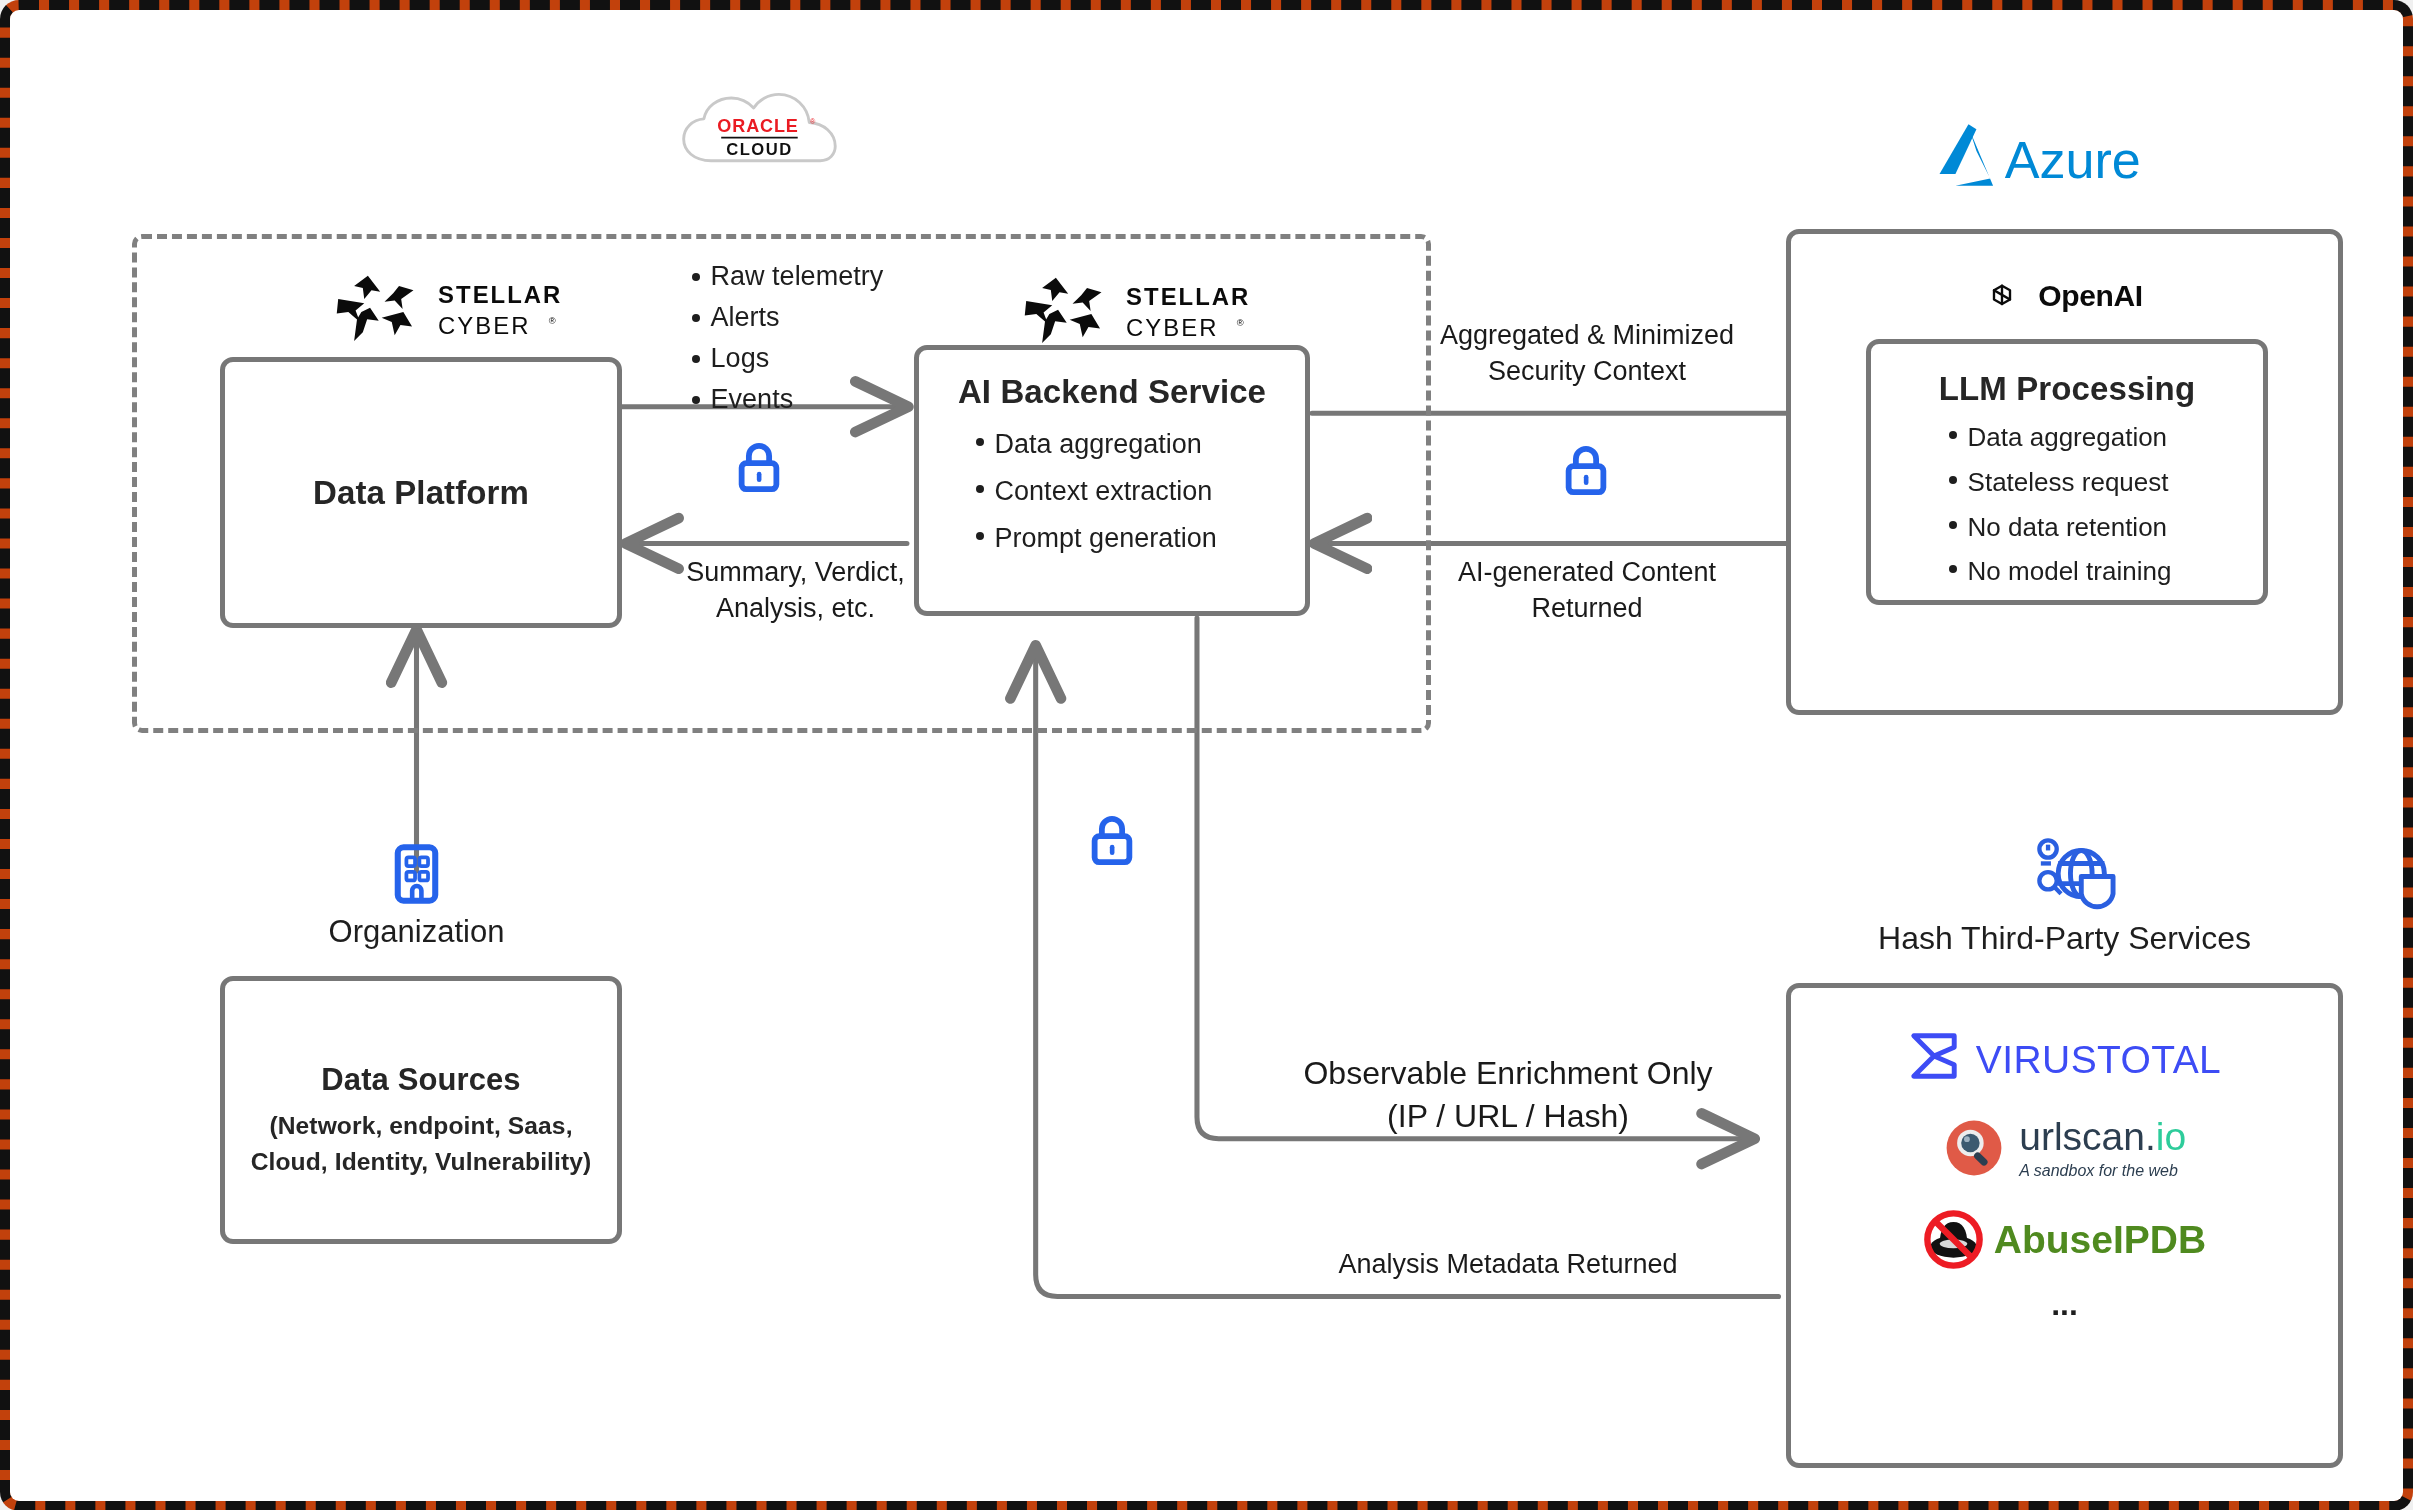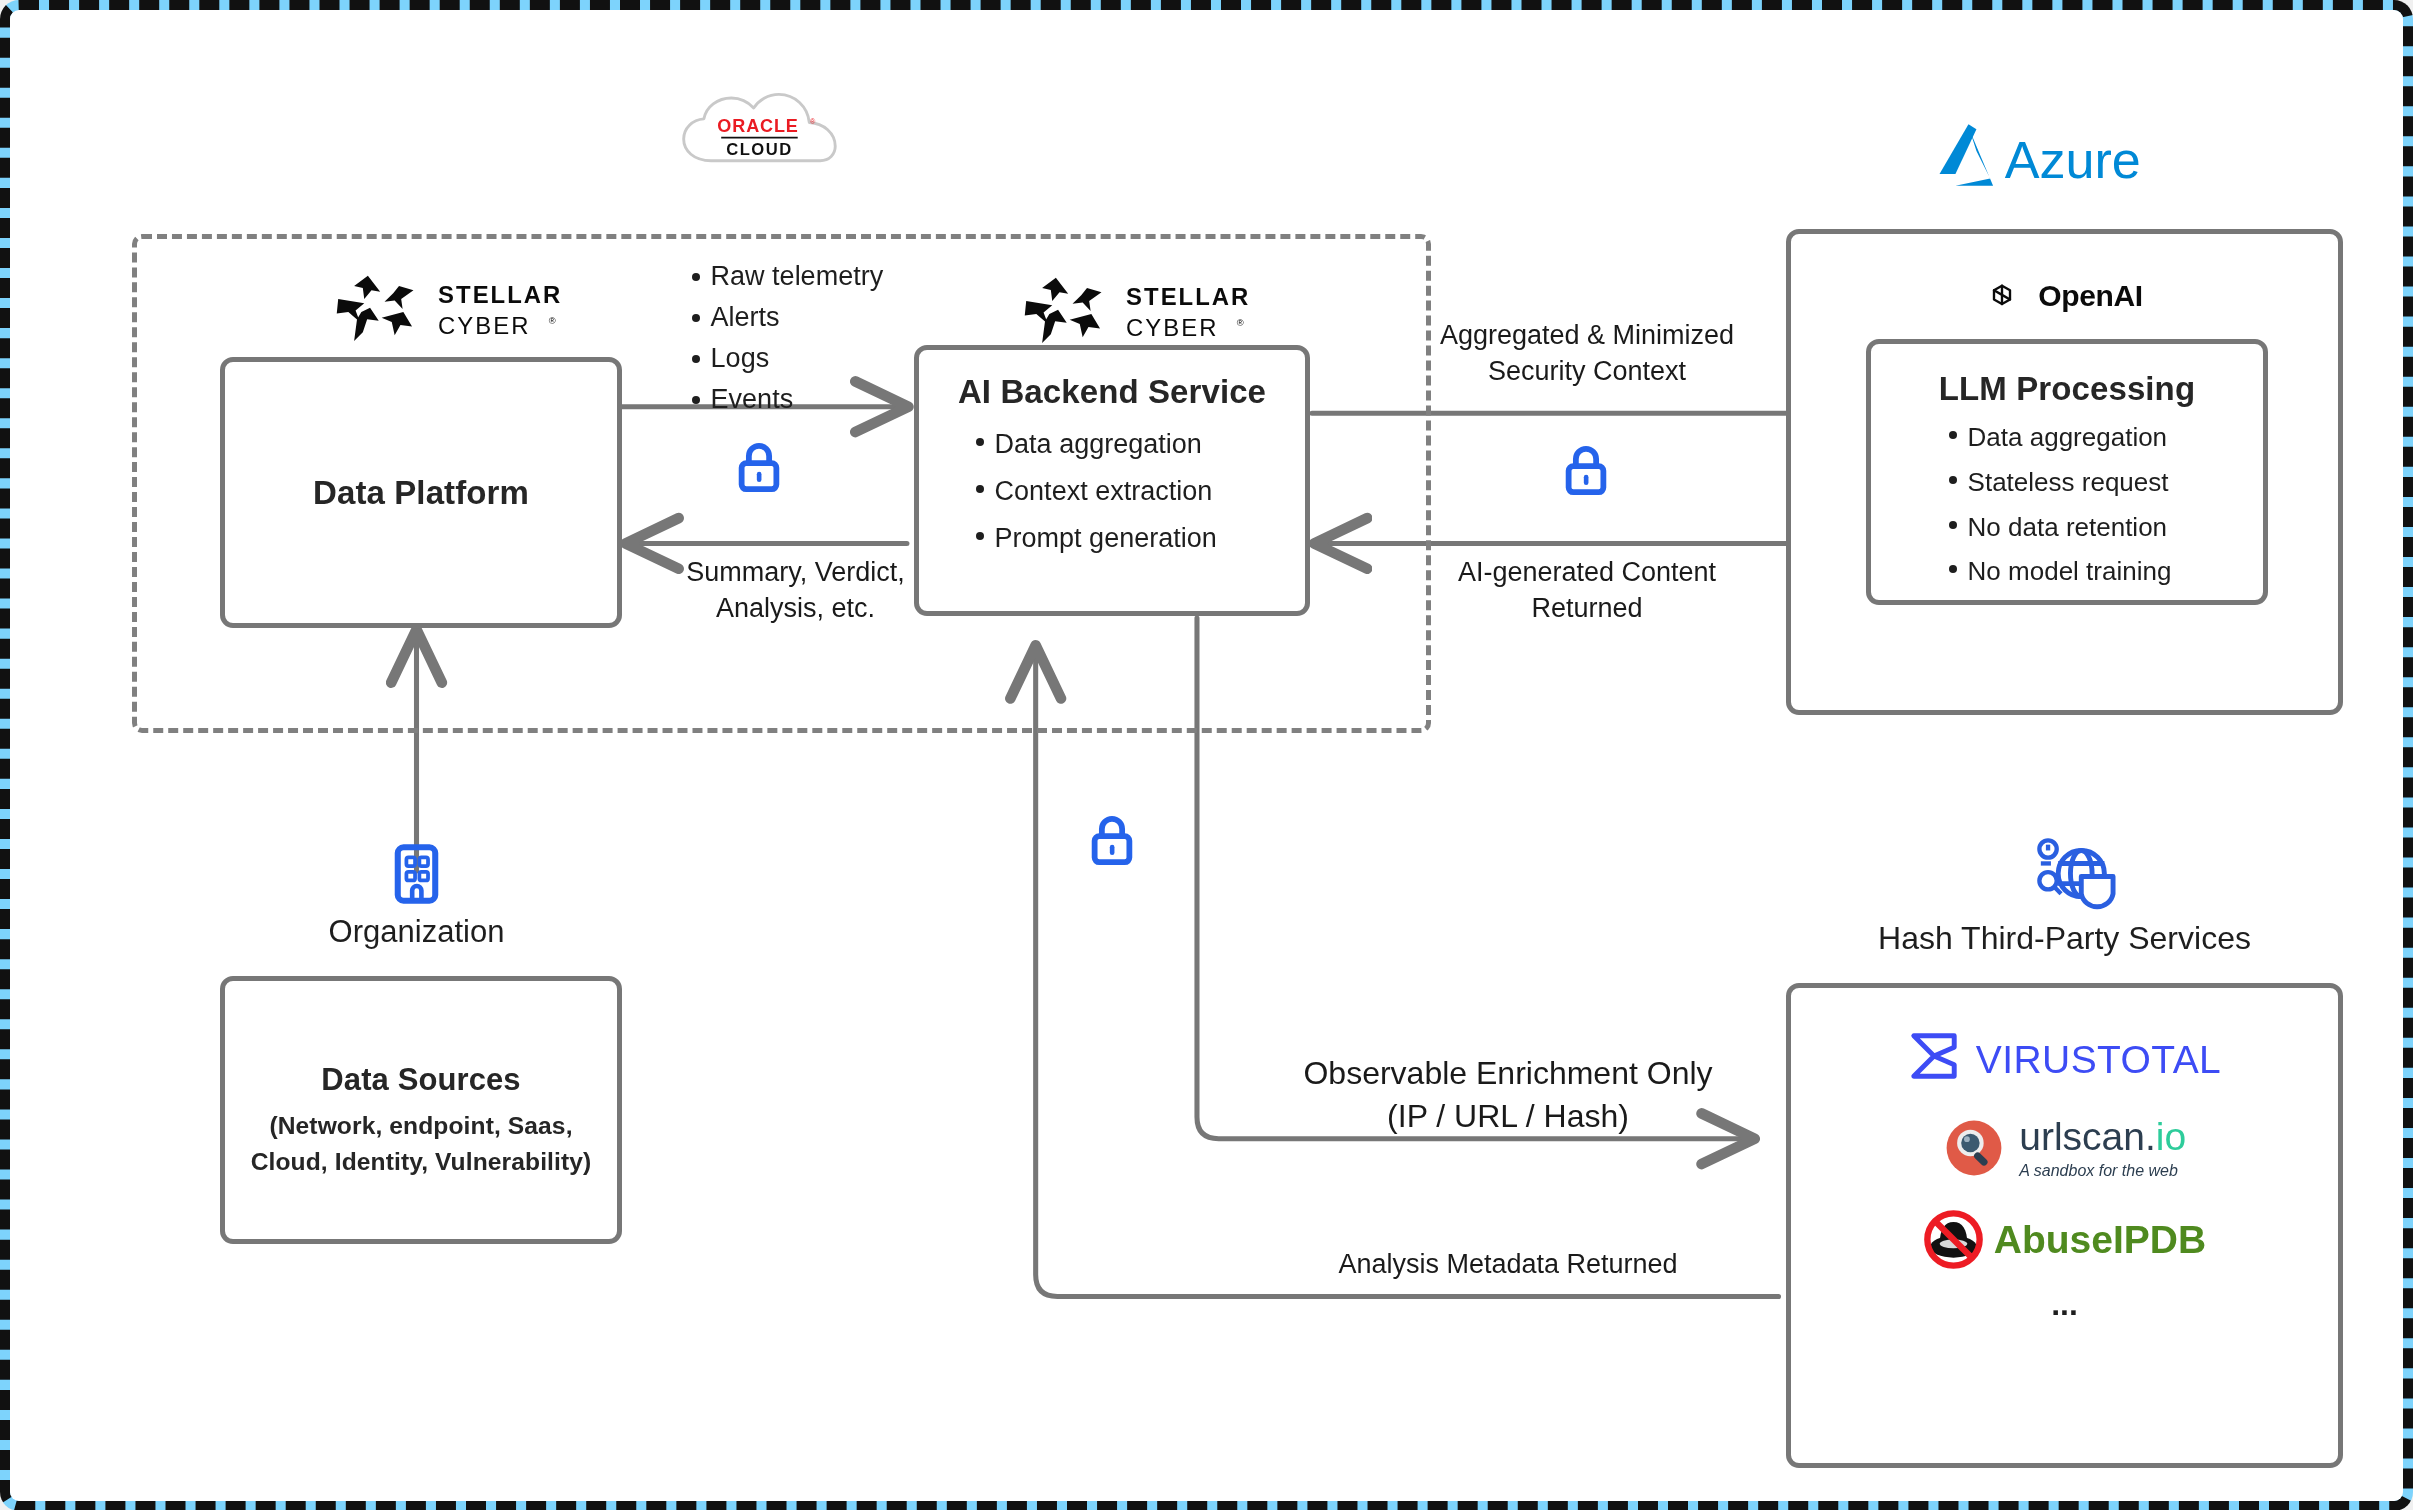--- a/index.html
+++ b/index.html
@@ -1,19 +1,19 @@
 <!DOCTYPE html>
 <html style="font-size:11.6px"><head>
 <meta charset="utf-8">
 <style>
   html,body{margin:0;padding:0;background:#f0f0f0;}
   body{font-family:"Liberation Sans","DejaVu Sans",sans-serif;}
   #canvas{
     position:relative;width:2413px;height:1511px;
-    background:#7dd3fc;box-sizing:border-box;
+    background:#c2410c;box-sizing:border-box;
     border:10px dashed #111111;border-radius:19px;
     overflow:hidden;
   }
   #inner{position:absolute;inset:0;background:#ffffff;}
   svg.layer{position:absolute;left:0;top:0;width:2413px;height:1511px;overflow:visible;}
   .abs{position:absolute;}
   .box{
     position:absolute;box-sizing:border-box;
     border:5px solid #777777;border-radius:13px;background:#ffffff;
   }

